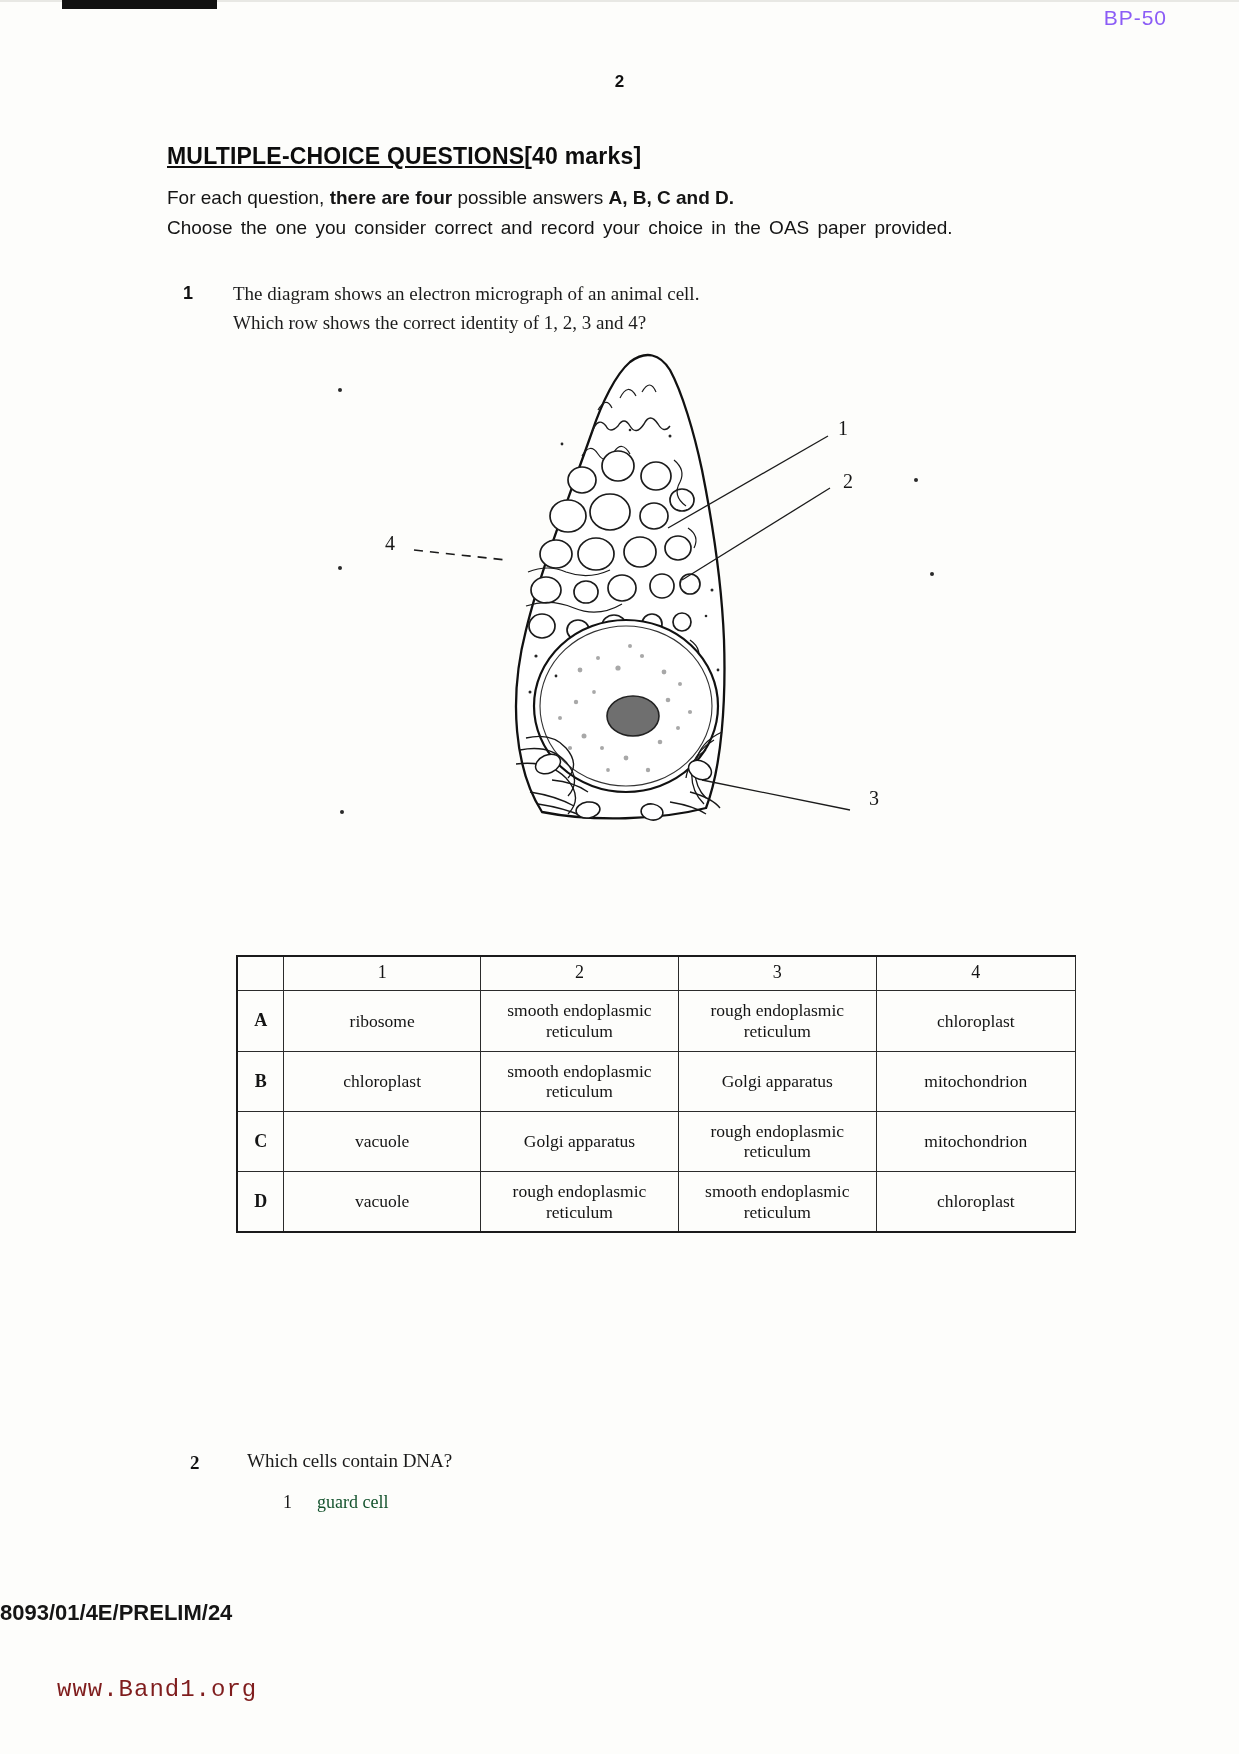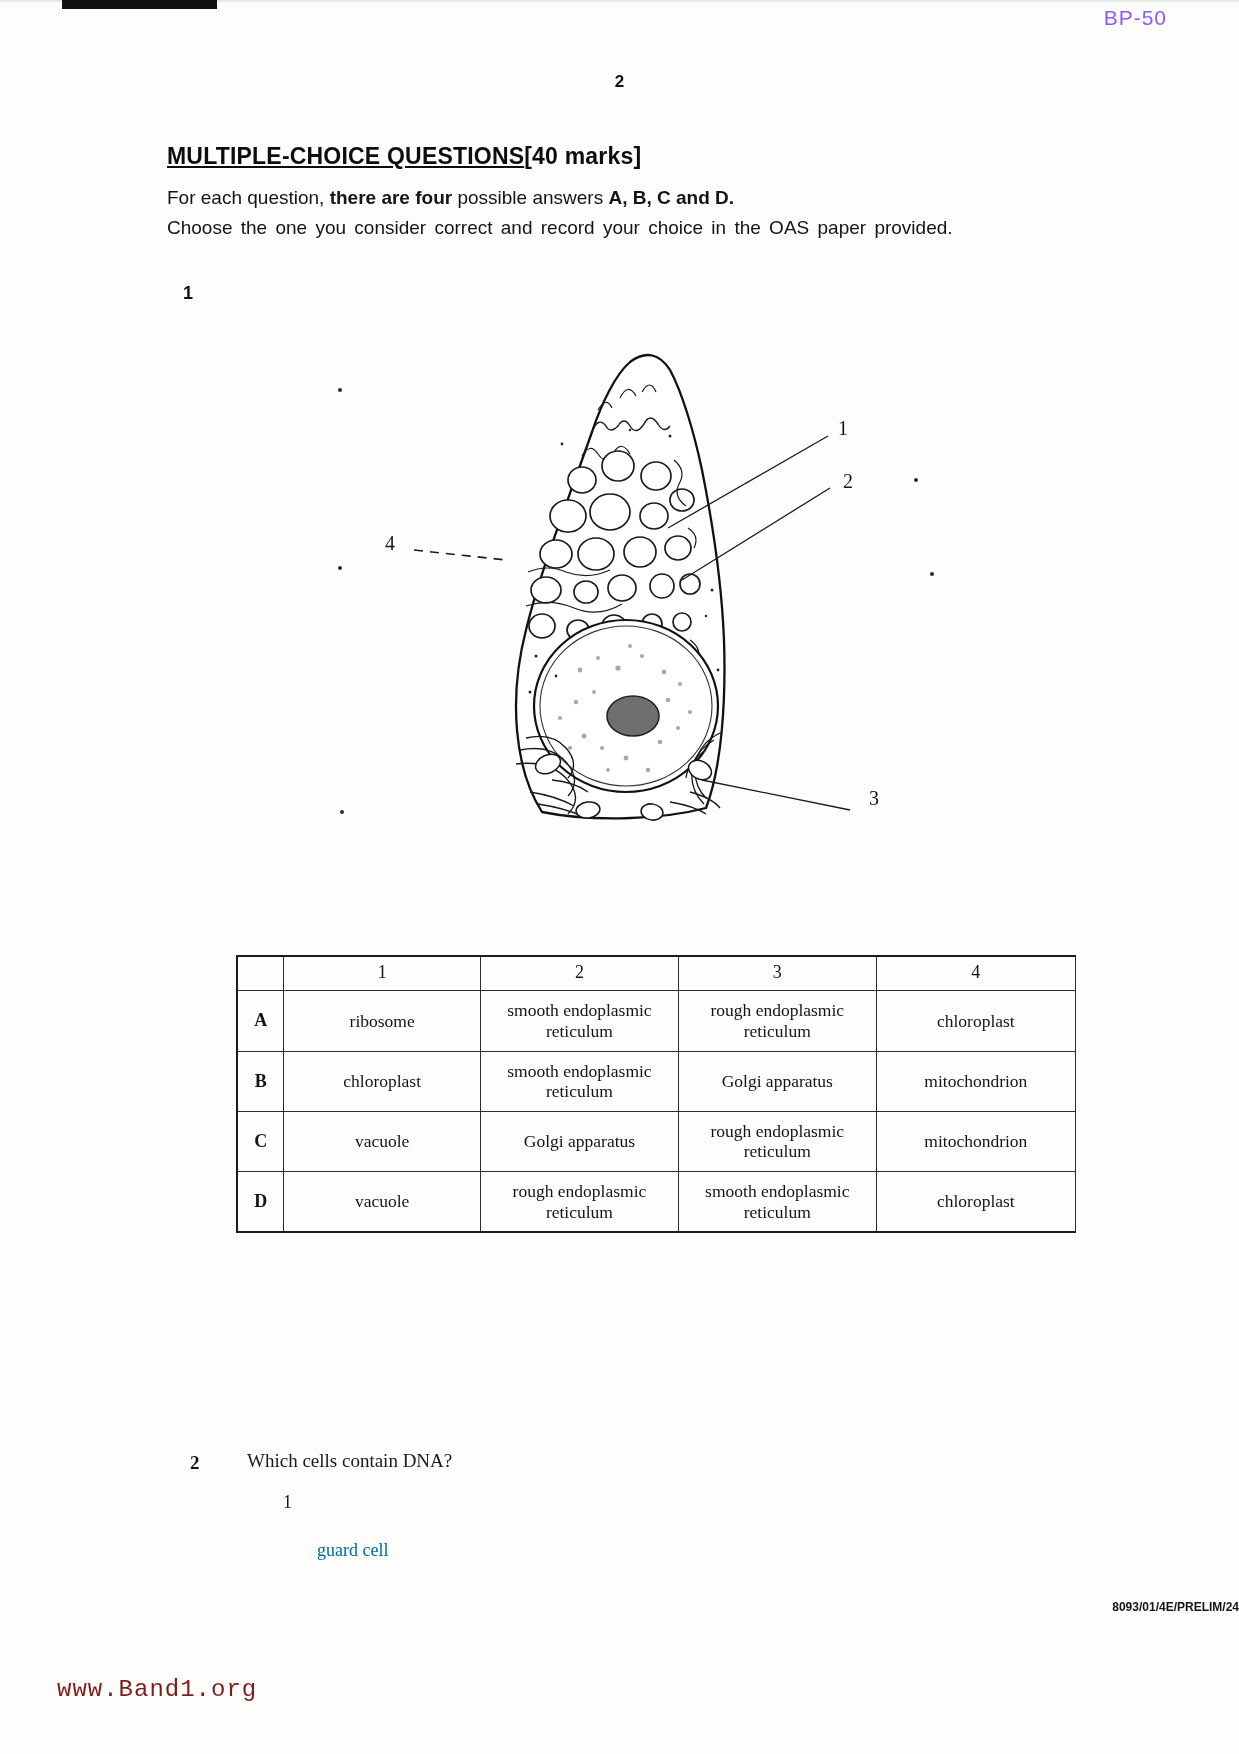--- a/index.html
+++ b/index.html
@@ -207,33 +207,32 @@
     font-family: "Liberation Serif", serif;
     font-size: 18px;
     color: #1a1a1a;
   }
   .q2-opt-text {
     position: absolute;
     left: 317px;
     top: 1492px;
     font-family: "Liberation Serif", serif;
     font-size: 18px;
-    color: #0369a1;
-    margin-top: 48px;
+    color: #14532d;
   }
 
   
   .paper-code {
     position: absolute;
     left: 0; right: 0;
     top: 1600px;
-    text-align: right;
-    font-family: "Liberation Sans", sans-serif;
-    font-weight: bold;
-    font-size: 12px;
+    text-align: left;
+    font-family: "Liberation Sans", sans-serif;
+    font-weight: bold;
+    font-size: 22px;
     color: #151515;
   }
   .watermark {
     position: absolute;
     left: 57px;
     top: 1676px;
     font-family: "Liberation Mono", monospace;
     font-size: 24px;
     letter-spacing: 1px;
     color: #7f1d1d;
@@ -254,20 +253,24 @@
     <div class="mcq-title">
       <span class="underlined">MULTIPLE-CHOICE QUESTIONS</span><span>[40 marks]</span>
     </div>
     <div class="mcq-sub1">
       <span>For each question, </span><b>there are four</b><span> possible answers </span><b>A, B, C and D.</b>
     </div>
     <div class="mcq-sub2">Choose the one you consider correct and record your choice in the OAS paper provided.</div>
   </div>
 
   <div class="q1-num">1</div>
+  <div class="q1-text">
+    <span>The diagram shows an electron micrograph of an animal cell.</span><br>
+    <span>Which row shows the correct identity of 1, 2, 3 and 4?</span>
+  </div>
 
   <div class="diagram">
     <svg width="560" height="500" viewBox="0 0 560 500" fill="none" stroke="#1d1d1d" stroke-width="1.6">
 
       <path d="M212 472 C 185 430 178 360 196 290 C 210 232 238 160 262 92 C 272 62 286 34 300 22 C 316 10 330 14 340 30 C 352 52 364 92 372 130 C 384 190 392 250 394 300 C 396 360 392 426 376 468 C 330 480 262 482 212 472 Z" fill="#ffffff" stroke="#111" stroke-width="2.3"></path>
 
       <path d="M262 92 q6 -16 14 -6 q4 8 12 0 q6 -10 12 0 q6 10 14 -2 q6 -12 14 0 q6 10 12 2" stroke-width="1.4"></path>
       <path d="M268 70 q8 -14 14 -2 M290 58 q8 -16 16 -2 M312 52 q8 -14 14 0" stroke-width="1.2"></path>
       <path d="M252 116 q8 -14 16 -2 q8 12 16 -2 q8 -12 16 2" stroke-width="1.2"></path>
 

